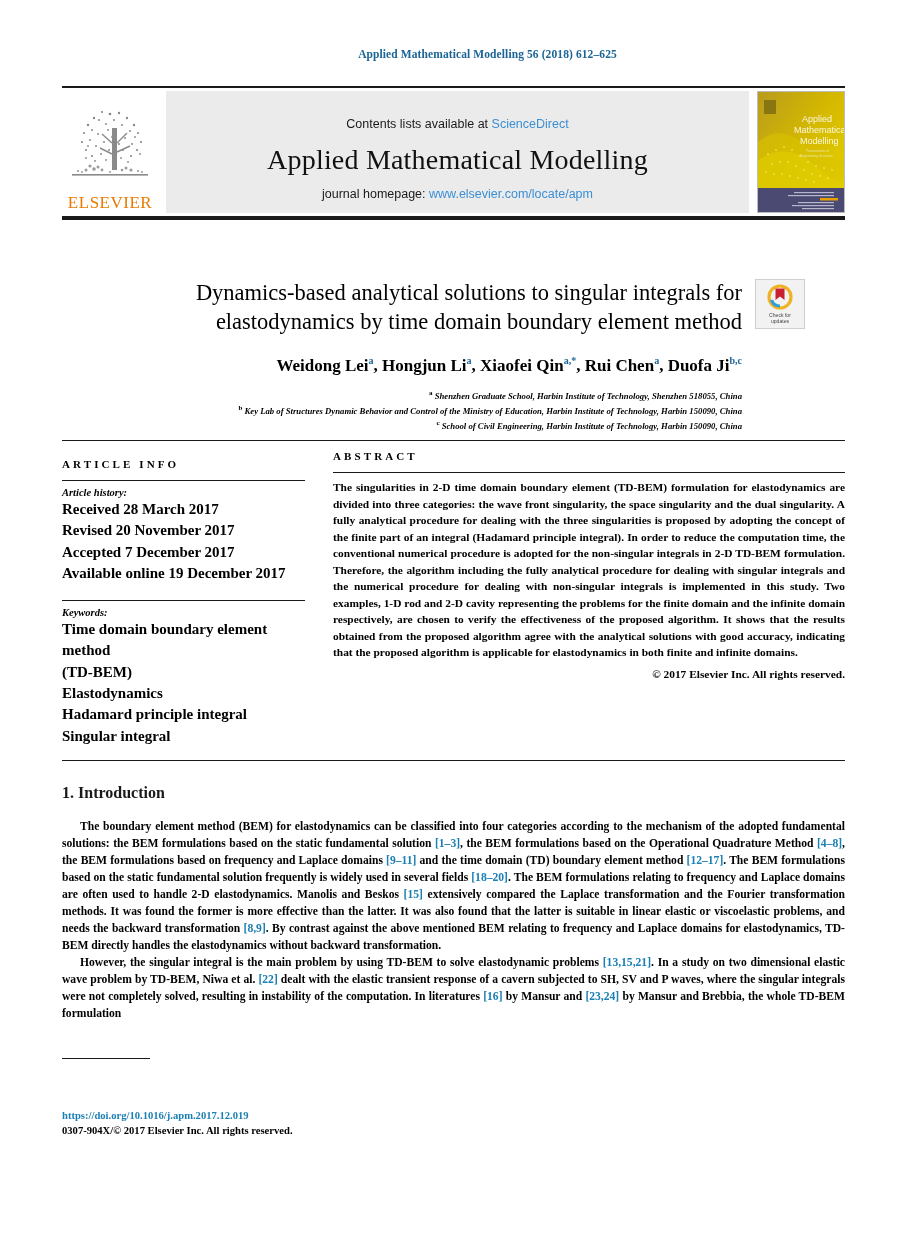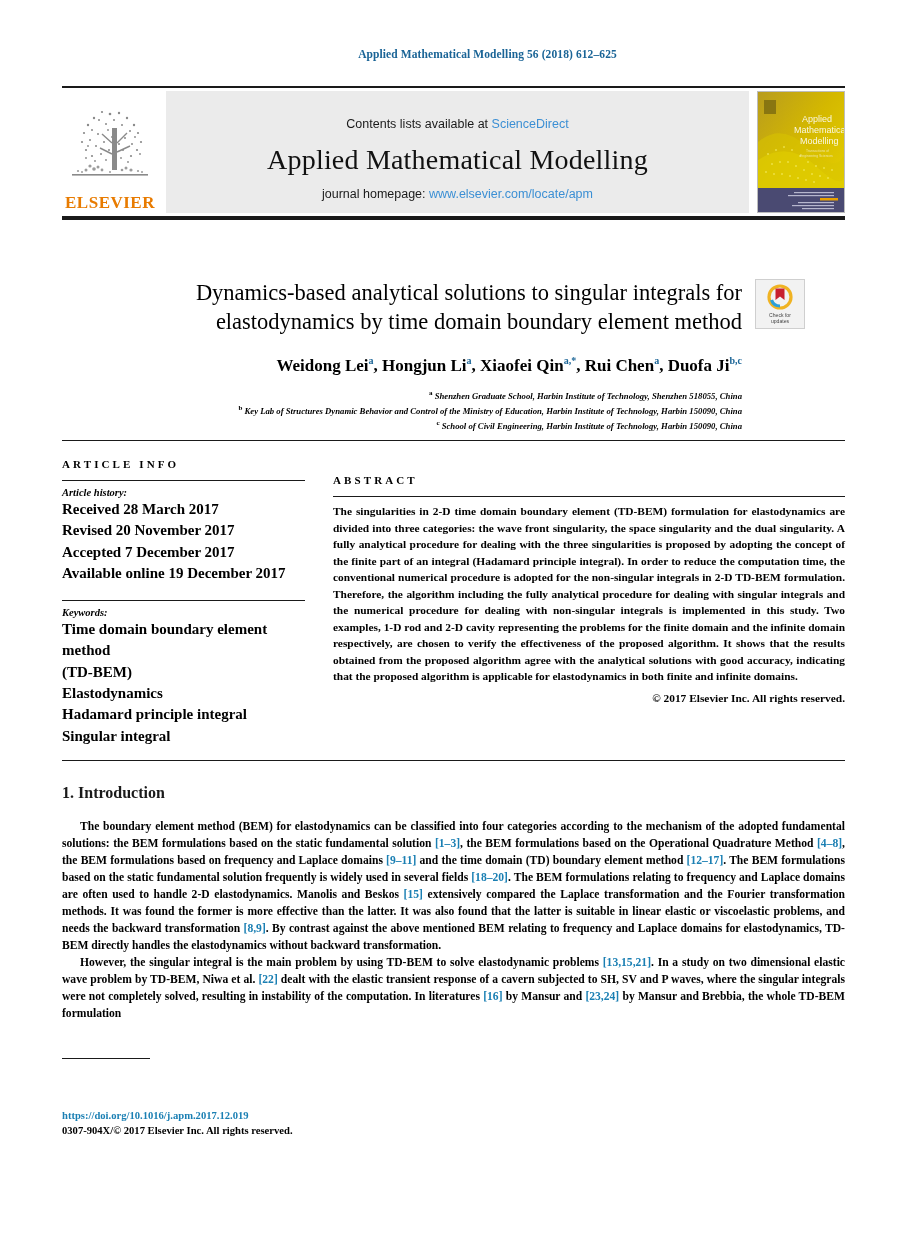--- a/index.html
+++ b/index.html
@@ -60,21 +60,21 @@
     justify-content: flex-end;
     align-items: center;
     padding-bottom: 2px;
   }
   .tree-svg { display:block; }
   .elsevier-word {
     font-family: "Liberation Serif", serif;
     font-size: 17px;
     letter-spacing: 0.5px;
     color: #E87B00;
-    font-weight: bold;
+    font-weight: normal;
     margin-top: 1px;
     line-height: 1;
   }
   .grey-band {
     flex: 1 1 auto;
     background: #ebebeb;
     margin-left: 8px;
     margin-right: 8px;
     display: flex;
     flex-direction: column;
@@ -204,21 +204,21 @@
   .info-line {
     font-size: 15px;
     font-weight: bold;
     line-height: 1.42;
   }
   .kw-gap { height: 16px; }
 
   
   .abs-col {
     position: absolute;
-    left: 333px; top: 474px;
+    left: 333px; top: 450px;
     width: 512px;
   }
   .abs-body {
     font-size: 11.4px;
     line-height: 1.45;
     text-align: justify;
     font-weight: bold;
     margin: 0;
     color: #000;
   }

